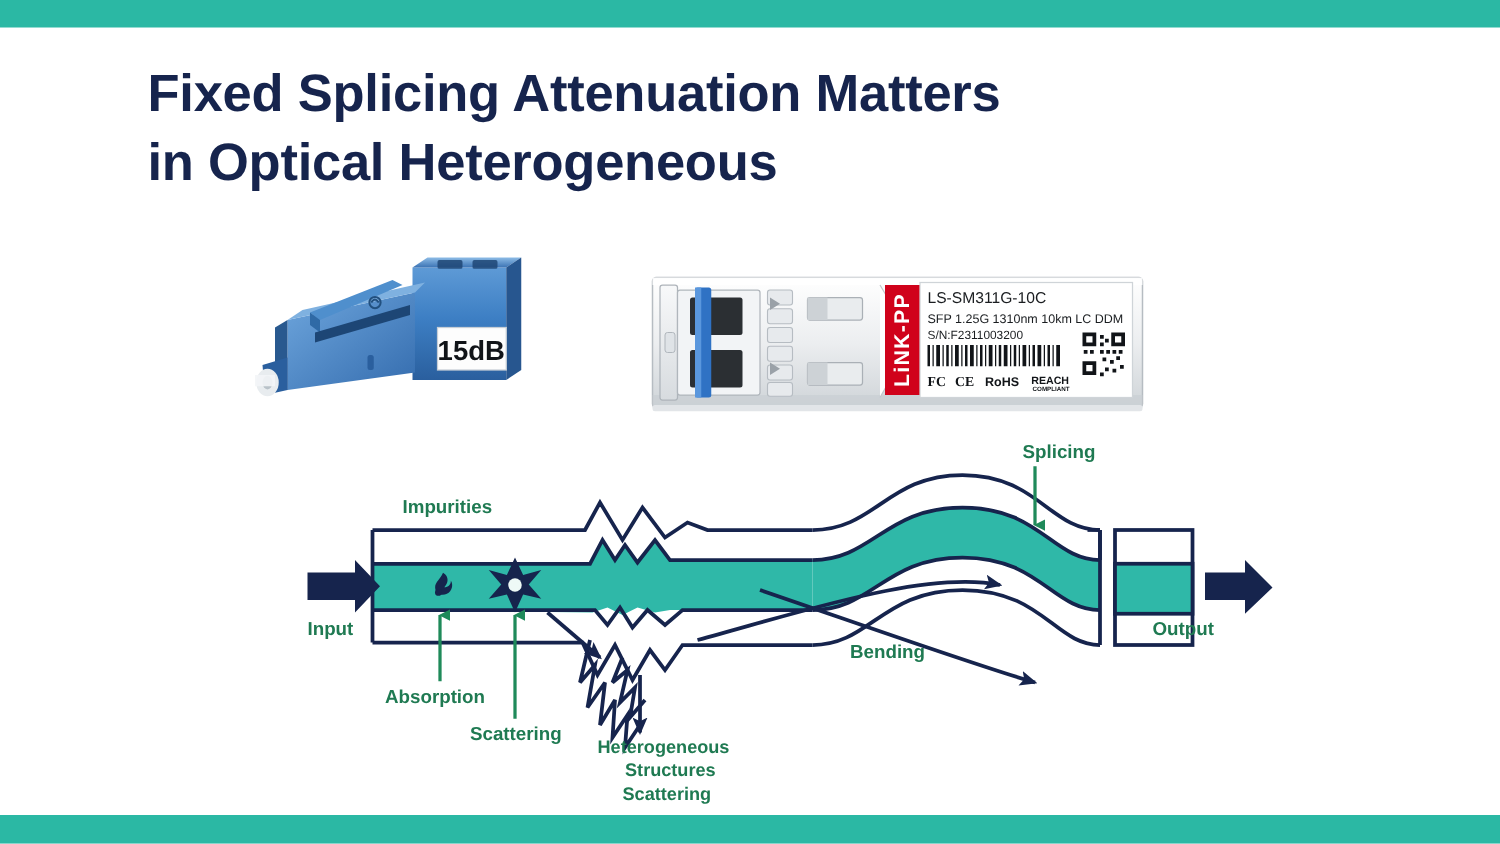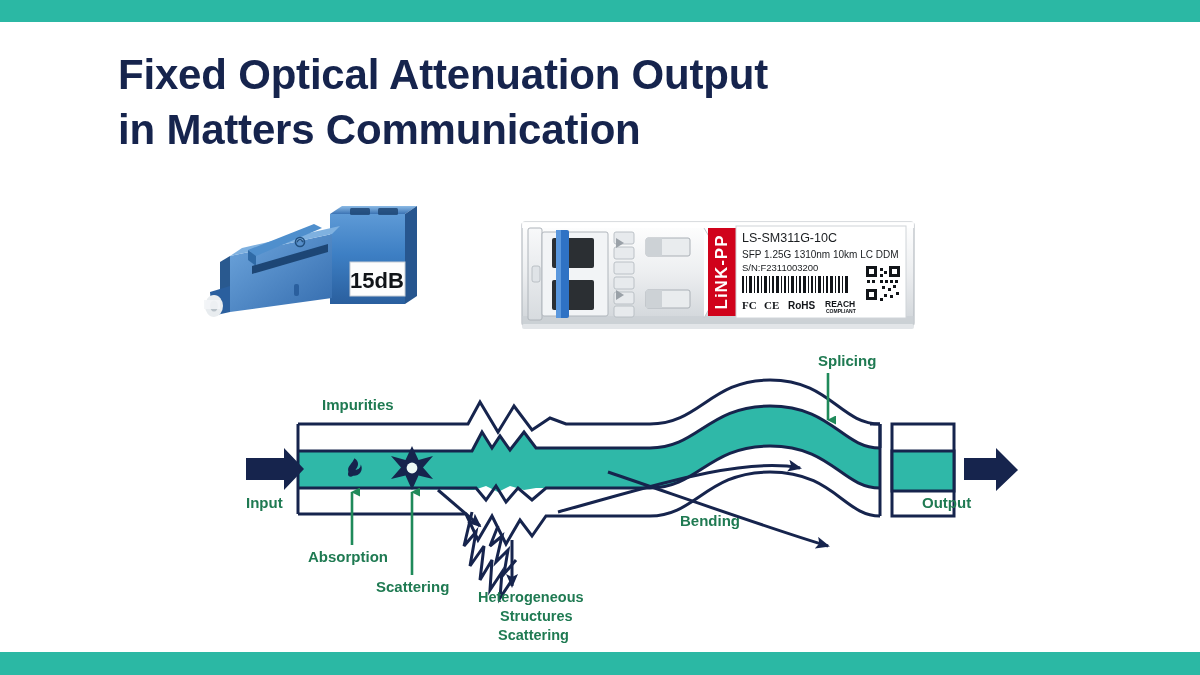--- a/index.html
+++ b/index.html
@@ -48,22 +48,22 @@
 </style>
 </head>
 <body>
 
 <div class="page">
 
   <div class="bar-top"></div>
   <div class="bar-bottom"></div>
 
   <div class="headline">
-    <span>Fixed Optical Attenuation Output</span>
-    <span class="l2">in Matters Communication</span>
+    <span>Fixed Splicing Attenuation Matters</span>
+    <span class="l2">in Optical Heterogeneous</span>
   </div>
 
   <div class="atten">
     <svg width="250" height="128" viewBox="0 0 250 128">
       <defs>
         <linearGradient id="blu1" x1="0" y1="0" x2="0" y2="1">
           <stop offset="0" stop-color="#5e9ad6"></stop>
             <stop offset="0.45" stop-color="#3d7fc4"></stop>
           <stop offset="1" stop-color="#2a5f9e"></stop>
         </linearGradient>

